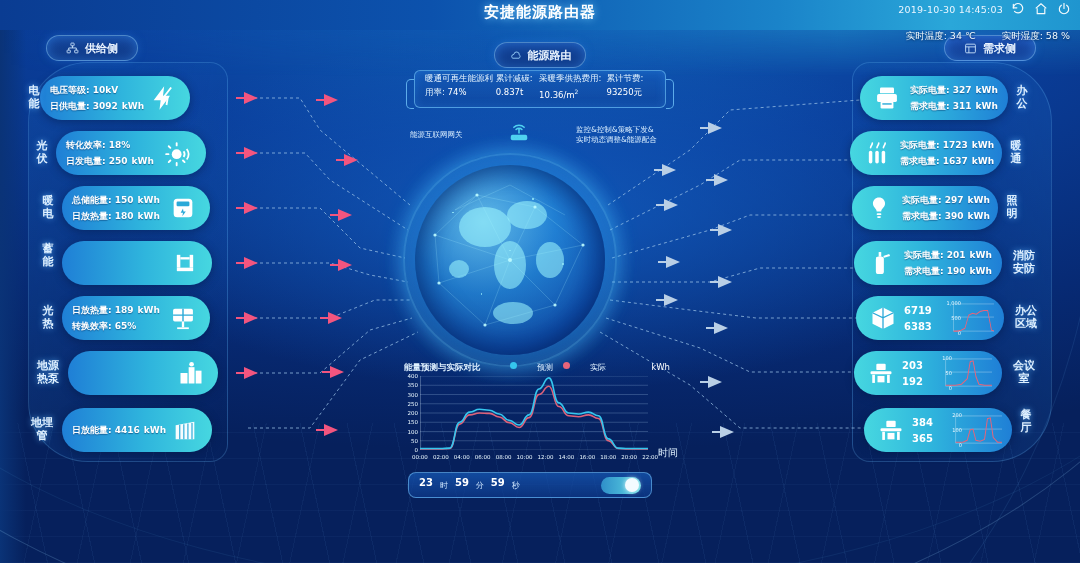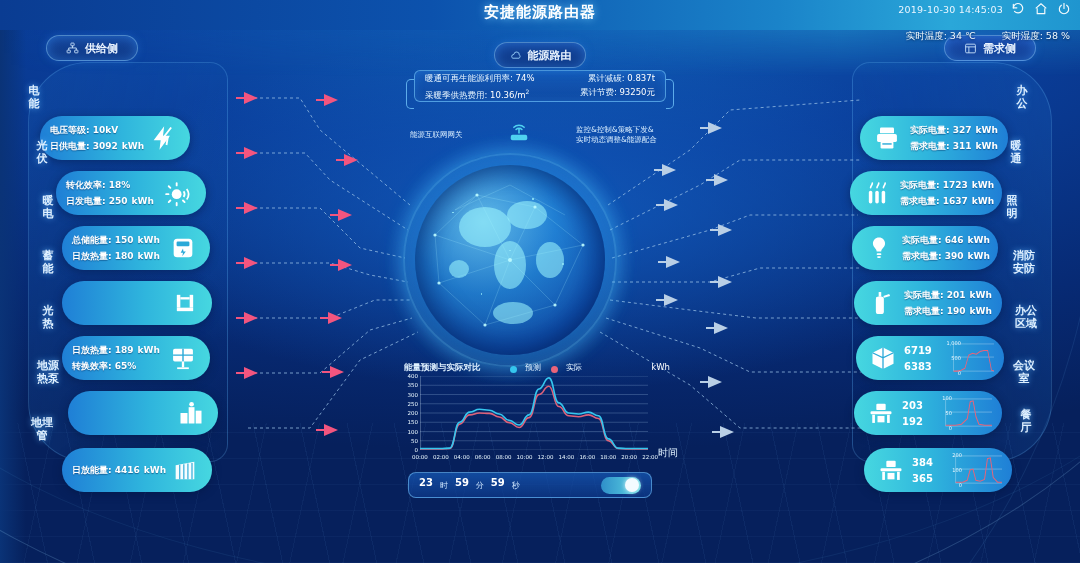--- a/index.html
+++ b/index.html
@@ -89,21 +89,20 @@
     background: linear-gradient(260deg, rgba(30,110,200,0.22), rgba(20,80,170,0.02));
   }
 
   
   .card {
     position:absolute; z-index:10;
     display:flex; align-items:center;
     height:44px; border-radius:22px;
     padding:0 10px;
     box-shadow: 0 2px 10px rgba(2,20,60,0.45);
-    margin-top: 40px;
   }
   .card.left {
     background: linear-gradient(90deg, #1f7fd6 0%, #2fb5dd 55%, #46d7e0 100%);
   }
   .card.right {
     background: linear-gradient(270deg, #1f7fd6 0%, #2fb5dd 55%, #46d7e0 100%);
   }
   .card .stats { display:flex; flex-direction:column; justify-content:center; gap:3px; }
   .card .row { font-size:9px; color:#ffffff; font-weight:bold; white-space:nowrap;
                text-shadow:0 1px 1px rgba(0,40,90,.5); }
@@ -123,25 +122,25 @@
   .card .mininums { display:flex; flex-direction:column; gap:5px; align-items:flex-end;
                     font-size:10px; font-weight:bold; color:#ffffff; padding-right:4px; }
   .minichart { width:64px; height:30px; position:relative; }
   .minichart svg { position:absolute; inset:0; width:100%; height:100%; }
   .mc-ticks { position:absolute; left:-1px; top:-3px; height:36px; width:16px;
               display:flex; flex-direction:column; justify-content:space-between;
               font-size:5px; color:#eaf8ff; text-align:right; }
 
   
   #infopanel {
-    position:absolute; left:414px; top:70px; width:252px; height:32px; z-index:12;
+    position:absolute; left:414px; top:70px; width:252px; height:38px; z-index:12;
     border:1px solid rgba(120,205,255,0.6);
     border-radius:6px;
     background: linear-gradient(180deg, rgba(25,95,190,0.55), rgba(16,66,150,0.45));
-    display:flex; flex-direction:column; justify-content:center; padding:0 10px;
+    display:flex; flex-direction:row; justify-content:center; padding:0 10px;
     box-shadow: 0 0 10px rgba(60,160,255,0.25) inset;
   }
   #infopanel .ipRow { display:flex; justify-content:space-between; font-size:8.5px; color:#e8f6ff; line-height:14px; }
   #infopanel .ipRow .b { color:#ffffff; }
   .brk { position:absolute; width:8px; height:30px; top:8px;
          border:1px solid rgba(120,205,255,0.75); }
   .brk.l { left:-9px; border-right:none; border-radius:5px 0 0 5px; }
   .brk.r { right:-9px; border-left:none; border-radius:0 5px 5px 0; }
 
   #gwrow { position:absolute; left:410px; top:122px; width:262px; z-index:12;
@@ -185,21 +184,21 @@
 
   
   #wires { position:absolute; inset:0; z-index:5; pointer-events:none; }
 
   
   #chartbox {
     position:absolute; left:398px; top:362px; width:262px; height:108px; z-index:12;
   }
   #chartTitle { position:absolute; left:6px; top:0px; font-size:8.5px; color:#dff1ff; font-weight:bold; }
   #legend { position:absolute; left:112px; top:0px; display:flex; gap:10px; font-size:8px; color:#dff1ff; }
-  #legend .lg { display:flex; align-items:flex-end; gap:8px; }
+  #legend .lg { display:flex; align-items:flex-start; gap:20px; }
   #legend .dot { width:7px; height:7px; border-radius:50%; }
   #unitLbl { position:absolute; right:-10px; top:0px; font-size:8.5px; color:#ffffff; }
   #xAxisLbl { position:absolute; right:-18px; bottom:10px; font-size:10px; color:#dff1ff; }
   #plot { position:absolute; left:22px; top:14px; width:228px; height:74px; }
   #plot svg { width:100%; height:100%; display:block; }
   #yticks { position:absolute; left:0px; top:11px; width:20px; height:80px;
             display:flex; flex-direction:column; justify-content:space-between;
             align-items:flex-end; font-size:5.5px; color:#eaf8ff; }
   #xticks { position:absolute; left:14px; top:92px; width:246px;
             display:flex; justify-content:space-between; font-size:5.5px; color:#eaf8ff; }
@@ -533,21 +532,21 @@
       <div class="card left" style="left: 62px; top: 241px; width: 150px;">
         <div class="cicon" style="margin-left:auto">
           <svg viewBox="0 0 24 24" fill="none" stroke="none">
             <path d="M5 5h3v11H5z" fill="currentColor"></path>
             <path d="M16 5h3v11h-3z" fill="currentColor"></path>
             <path d="M5 16h14v3H5z" fill="currentColor"></path>
             <path d="M8 7h8v2H8z" fill="currentColor"></path>
           </svg>
         </div>
       </div>
-      <div class="catlabel" style="left: 38px; top: 249px;">蓄能</div>
+      <div class="catlabel" style="left: 38px; top: 242px;">蓄能</div>
       <div class="card left" style="left: 62px; top: 296px; width: 148px;">
         <div class="stats">
           <div class="row"><span>日放热量:</span> <span>189</span><span class="unit">kWh</span></div>
           <div class="row"><span>转换效率:</span> <span>65%</span></div>
         </div>
         <div class="cicon" style="margin-left:auto">
           <svg viewBox="0 0 24 24" fill="none" stroke="none">
             <rect x="3.5" y="4" width="17" height="11" rx="1.5" fill="currentColor"></rect>
             <g stroke="#2aa9d8" stroke-width="1.2">
               <path d="M12 4v11M3.5 9.5h17"></path>
@@ -621,21 +620,21 @@
       <div class="catlabel" style="right: 54px; top: 139px;">暖通</div>
       <div class="card right" style="right: 82px; top: 186px; width: 146px;">
         <div class="cicon">
           <svg viewBox="0 0 24 24" fill="none" stroke="none">
             <path d="M12 3c3 0 5.2 2.3 5.2 5.1 0 3.4-3.3 4.2-3.3 7H10c0-2.8-3.2-3.6-3.2-7C6.8 5.3 9 3 12 3z" fill="currentColor"></path>
             <rect x="10" y="16.5" width="4" height="1.6" rx=".8" fill="currentColor"></rect>
             <rect x="10.4" y="19" width="3.2" height="1.5" rx=".7" fill="currentColor"></rect>
           </svg>
         </div>
         <div class="stats" style="margin-left:6px">
-          <div class="row"><span>实际电量:</span> <span>646</span><span class="unit">kWh</span></div>
+          <div class="row"><span>实际电量:</span> <span>297</span><span class="unit">kWh</span></div>
           <div class="row"><span>需求电量:</span> <span>390</span><span class="unit">kWh</span></div>
         </div>
       </div>
       <div class="catlabel" style="right: 58px; top: 194px;">照明</div>
       <div class="card right" style="right: 78px; top: 241px; width: 148px;">
         <div class="cicon">
           <svg viewBox="0 0 24 24" fill="none" stroke="none">
             <path d="M8 7h6v14H8z" fill="currentColor" rx="2"></path>
             <rect x="7.6" y="6.5" width="6.8" height="15" rx="2.4" fill="currentColor"></rect>
             <path d="M14 6 L19 4.2 L19.8 6 L14.6 7.6z" fill="currentColor"></path>

